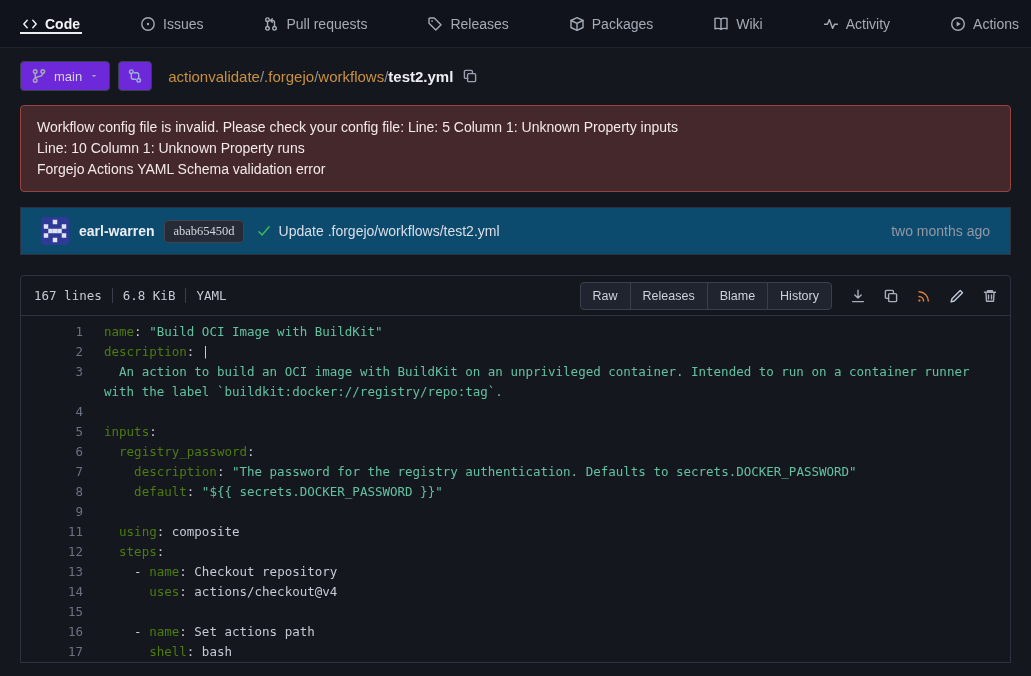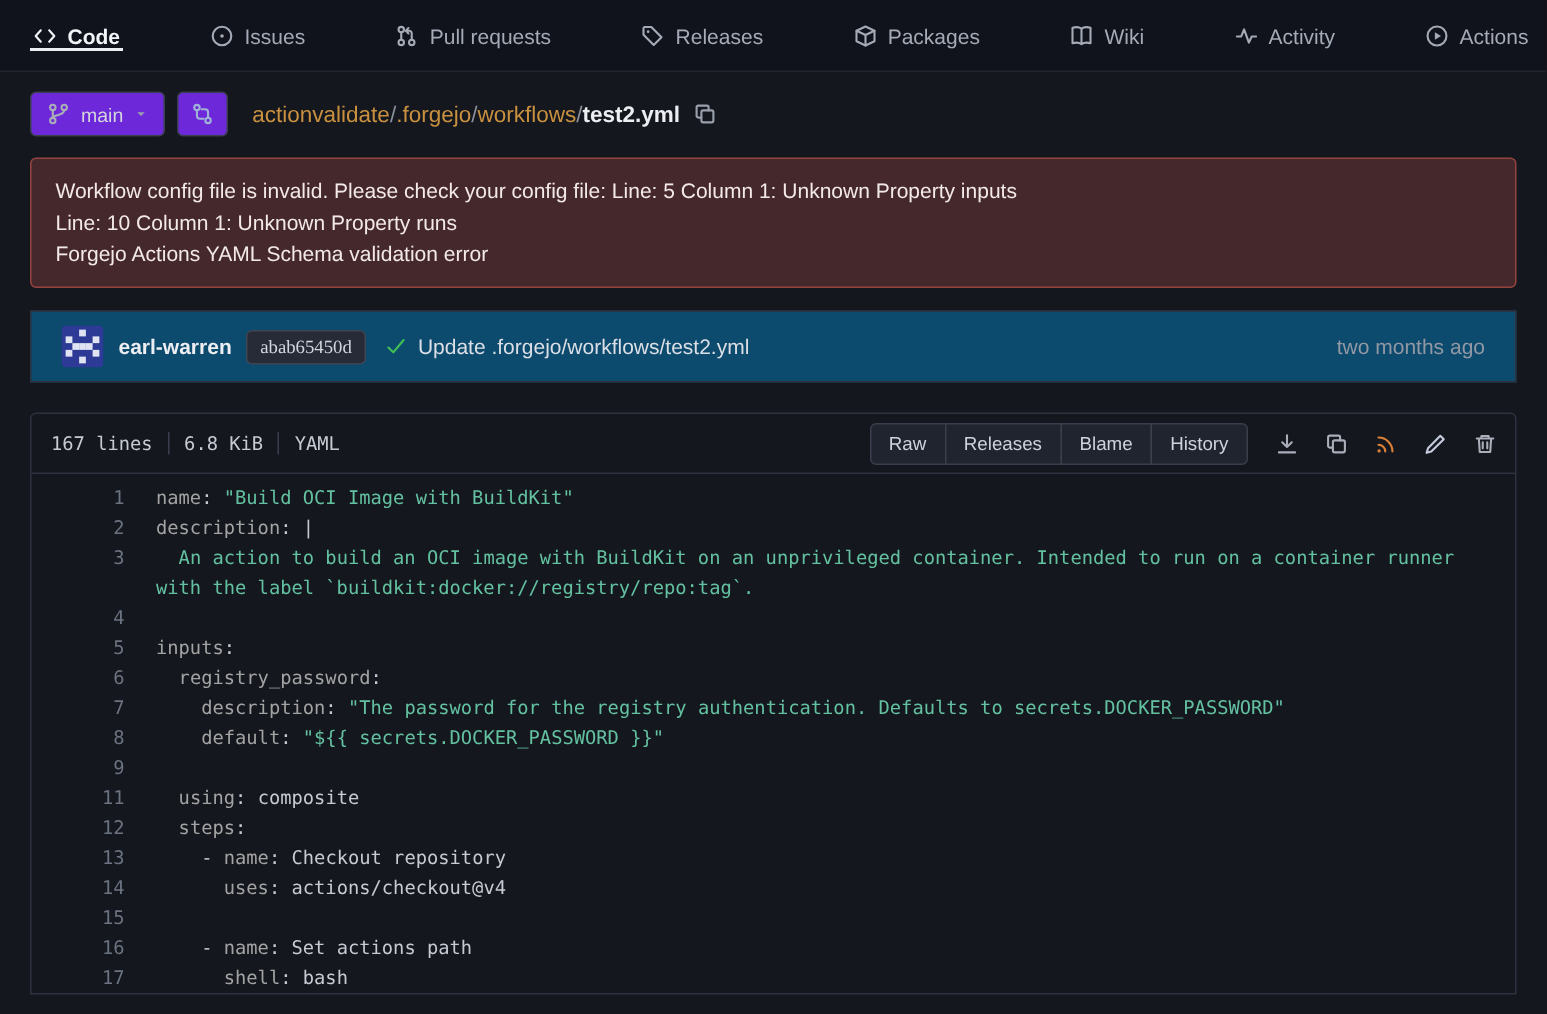--- a/index.html
+++ b/index.html
@@ -82,21 +82,21 @@
   .seg-btn:last-child { border-radius:0 4px 4px 0; }
   .file-actions { display:flex; align-items:center; gap:17px; margin-left:18px; }
   .ico-btn { background:none; border:none; padding:0; color:#a9aeb9; cursor:pointer; display:flex; }
   .ico-btn.rss { color:#dd8138; }
   .ico-btn.edit { color:#c3cbdc; }
   
   .code { padding:6px 0 0; font-family:"DejaVu Sans Mono","Liberation Mono",monospace; font-size:12.5px; }
   .code-row { display:flex; line-height:20px; }
   .ln { flex:0 0 62px; text-align:right; color:#6b7280; cursor:pointer; user-select:none; }
   .lc { flex:1; padding-left:21px; padding-right:14px; white-space:pre-wrap; overflow-wrap:anywhere; color:#c6cad2; }
-  .tok-k { color:#a3a3a3; }
+  .tok-k { color:#4d7c0f; }
   .tok-s { color:#63c1a0; }
   .tok-p { color:#c6cad2; }
 </style>
 </head>
 <body>
 
 <nav class="top-nav">
   <div class="tabs">
       <div class="tab active">
         <span class="icon">

